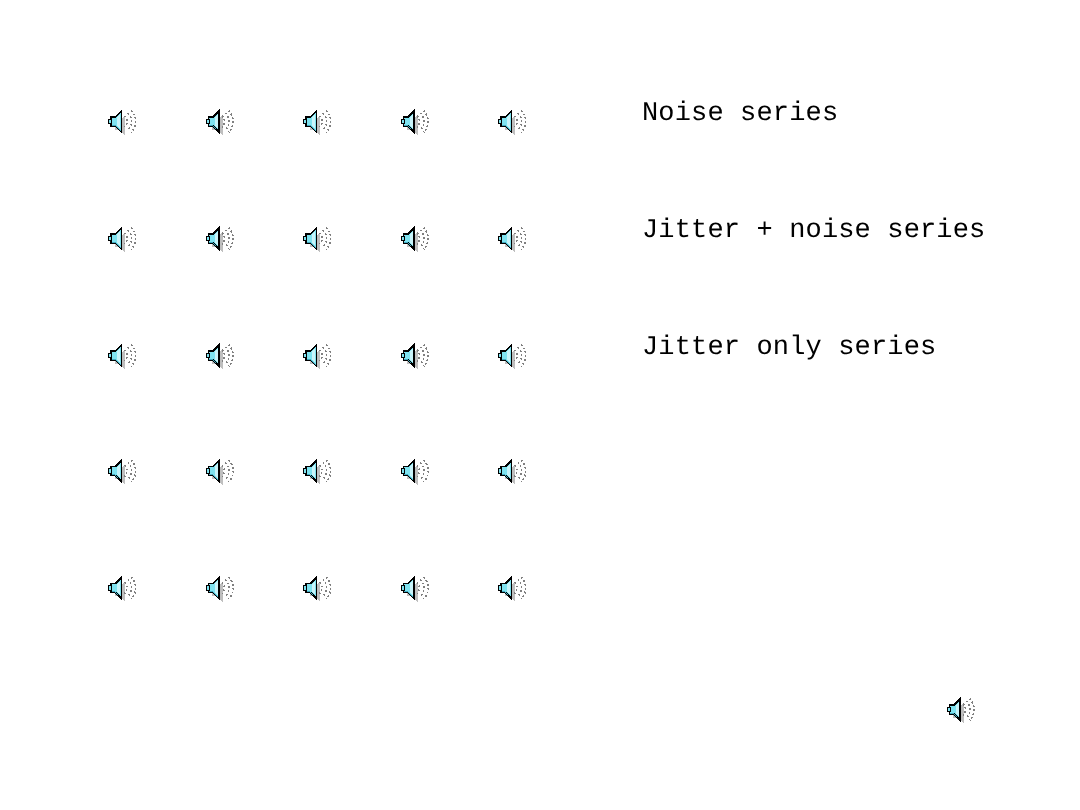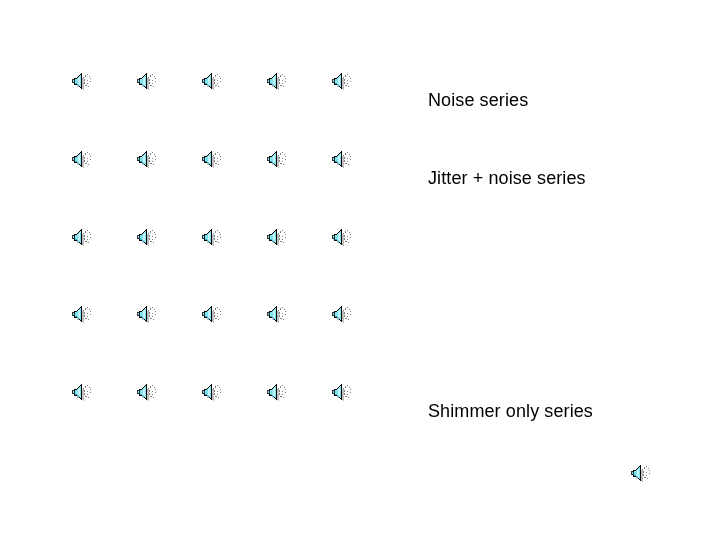--- a/index.html
+++ b/index.html
@@ -39,27 +39,26 @@
     width: 22px;
     height: 22px;
     shape-rendering: crispEdges;
   }
 
   
   .row-label {
     position: absolute;
     left: 428px;
     top: -6px;
-    font-family: Liberation Sans, sans-serif;
+    font-family: Liberation Mono, monospace;
     font-size: 18px;
     line-height: 24px;
     color: #000000;
     white-space: nowrap;
     letter-spacing: 0.1px;
-    margin-top: 24px;
   }
 
   
   .corner-icon {
     position: absolute;
     left: 629px;
     top: 462px;
     width: 22px;
     height: 22px;
     cursor: pointer;
@@ -287,20 +286,21 @@
             <path d="M8.2 8.2 L10.2 6.2 L10.2 15.8 L8.2 13.8 Z" fill="#C9F4FA"></path>
             <path d="M4.6 13.3 L6.9 13.3 L10.4 16.8 L10.4 17.3 L6.8 13.9 L4.6 13.9 Z" fill="#3FA9BF"></path>
             <rect x="2.5" y="9.5" width="2" height="3" fill="#7FE3F0" stroke="#000000" stroke-width="0.8"></rect>
             <g fill="none" stroke="#808080" stroke-width="1.1" stroke-linecap="butt" stroke-dasharray="1.2 1.4">
               <path d="M13 7.2 A 5.2 5.2 0 0 1 13 14.8"></path>
               <path d="M15.2 5.4 A 7.6 7.6 0 0 1 15.2 16.6"></path>
               <path d="M17.4 3.8 A 10 10 0 0 1 17.4 18.2"></path>
             </g>
           </svg>
         </span>
+        <div class="row-label">Jitter only series</div>
       </div>
       <div class="row" style="top: 303px;">
         <span class="sound-icon" style="left: 70px; top: 0px;">
           <svg viewBox="0 0 22 22" xmlns="http://www.w3.org/2000/svg" aria-hidden="true">
             <path d="M5 9 L5 15 L8 15 L12 19 L12 5 L8 9 Z" fill="#BFBFBF" transform="translate(1.5,1.5)"></path>
             <path d="M4 8 L4 14 L7 14 L11 18 L11 4 L7 8 Z" fill="#7FE3F0" stroke="#000000" stroke-width="1" stroke-linejoin="miter"></path>
             <path d="M8.2 8.2 L10.2 6.2 L10.2 15.8 L8.2 13.8 Z" fill="#C9F4FA"></path>
             <path d="M4.6 13.3 L6.9 13.3 L10.4 16.8 L10.4 17.3 L6.8 13.9 L4.6 13.9 Z" fill="#3FA9BF"></path>
             <rect x="2.5" y="9.5" width="2" height="3" fill="#7FE3F0" stroke="#000000" stroke-width="0.8"></rect>
             <g fill="none" stroke="#808080" stroke-width="1.1" stroke-linecap="butt" stroke-dasharray="1.2 1.4">
@@ -431,21 +431,20 @@
             <path d="M8.2 8.2 L10.2 6.2 L10.2 15.8 L8.2 13.8 Z" fill="#C9F4FA"></path>
             <path d="M4.6 13.3 L6.9 13.3 L10.4 16.8 L10.4 17.3 L6.8 13.9 L4.6 13.9 Z" fill="#3FA9BF"></path>
             <rect x="2.5" y="9.5" width="2" height="3" fill="#7FE3F0" stroke="#000000" stroke-width="0.8"></rect>
             <g fill="none" stroke="#808080" stroke-width="1.1" stroke-linecap="butt" stroke-dasharray="1.2 1.4">
               <path d="M13 7.2 A 5.2 5.2 0 0 1 13 14.8"></path>
               <path d="M15.2 5.4 A 7.6 7.6 0 0 1 15.2 16.6"></path>
               <path d="M17.4 3.8 A 10 10 0 0 1 17.4 18.2"></path>
             </g>
           </svg>
         </span>
-        <div class="row-label">Shimmer only series</div>
       </div>
     </div>
 
   <span class="corner-icon" id="corner-icon-host" style="left: 629px; top: 462px;">
       <svg viewBox="0 0 22 22" xmlns="http://www.w3.org/2000/svg" aria-hidden="true">
         <path d="M5 9 L5 15 L8 15 L12 19 L12 5 L8 9 Z" fill="#BFBFBF" transform="translate(1.5,1.5)"></path>
         <path d="M4 8 L4 14 L7 14 L11 18 L11 4 L7 8 Z" fill="#7FE3F0" stroke="#000000" stroke-width="1" stroke-linejoin="miter"></path>
         <path d="M8.2 8.2 L10.2 6.2 L10.2 15.8 L8.2 13.8 Z" fill="#C9F4FA"></path>
         <path d="M4.6 13.3 L6.9 13.3 L10.4 16.8 L10.4 17.3 L6.8 13.9 L4.6 13.9 Z" fill="#3FA9BF"></path>
         <rect x="2.5" y="9.5" width="2" height="3" fill="#7FE3F0" stroke="#000000" stroke-width="0.8"></rect>

